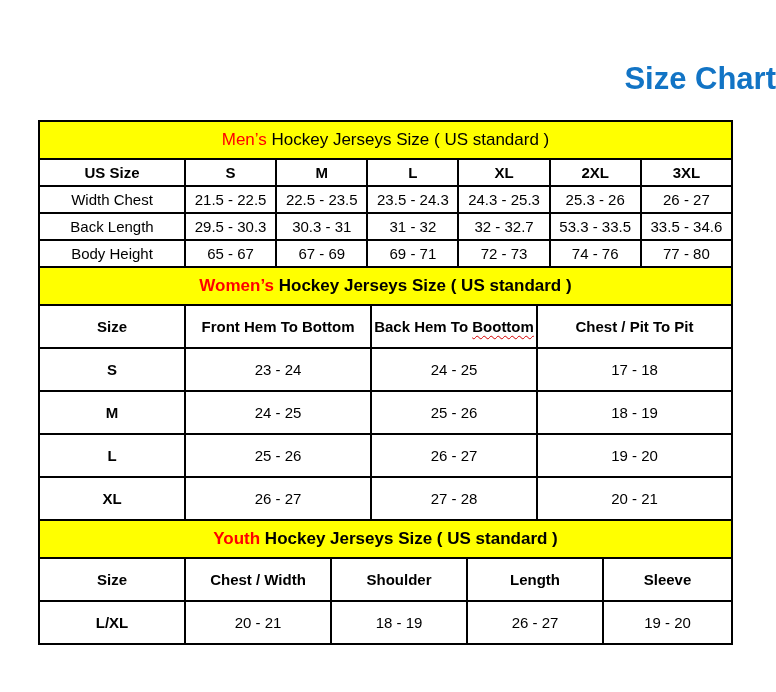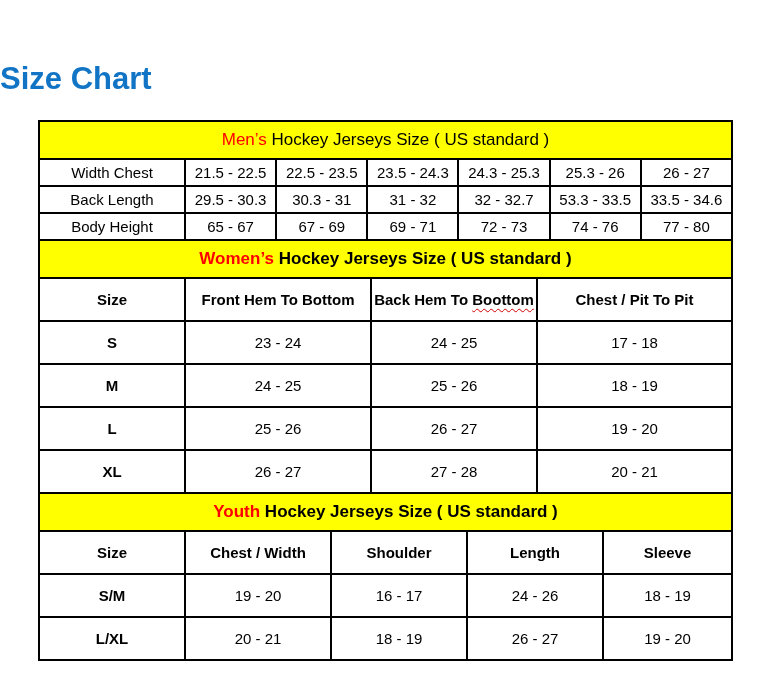--- a/index.html
+++ b/index.html
@@ -6,21 +6,21 @@
     margin: 0;
     padding: 0;
     background: #ffffff;
     width: 776px;
     height: 692px;
     font-family: "Liberation Sans", sans-serif;
     color: #000;
   }
   .page-title {
     margin: 60px 0 0 0;
-    text-align: left;
+    text-align: right;
     font-size: 31px;
     line-height: 38px;
     font-weight: bold;
     color: var(--title-blue, #1274c5);
   }
   .chart-wrap {
     width: 695px;
     margin: 22px 0 0 38px;
   }
   table {
@@ -78,20 +78,29 @@
         <col>
         <col>
     </colgroup>
     <tbody>
         <tr class="band-row">
       <td class="band-cell" colspan="7">
         <span class="hl">Men’s</span>
         <span>Hockey Jerseys Size ( US standard )</span>
       </td>
     </tr>
+    <tr class="hdr">
+      <th>US Size</th>
+      <th>S</th>
+      <th>M</th>
+      <th>L</th>
+      <th>XL</th>
+      <th>2XL</th>
+      <th>3XL</th>
+    </tr>
     <tr>
       <td>Width Chest</td>
       <td>21.5 - 22.5</td>
       <td>22.5 - 23.5</td>
       <td>23.5 - 24.3</td>
       <td>24.3 - 25.3</td>
       <td>25.3 - 26</td>
       <td>26 - 27</td>
     </tr>
     <tr>
@@ -181,27 +190,20 @@
       </td>
     </tr>
     <tr class="hdr">
       <th>Size</th>
       <th>Chest / Width</th>
       <th>Shoulder</th>
       <th>Length</th>
       <th>Sleeve</th>
     </tr>
     <tr>
-      <th>S/M</th>
-      <td>19 - 20</td>
-      <td>16 - 17</td>
-      <td>24 - 26</td>
-      <td>18 - 19</td>
-    </tr>
-    <tr>
       <th>L/XL</th>
       <td>20 - 21</td>
       <td>18 - 19</td>
       <td>26 - 27</td>
       <td>19 - 20</td>
     </tr>
   </tbody>
     </table>
 
 </div>

